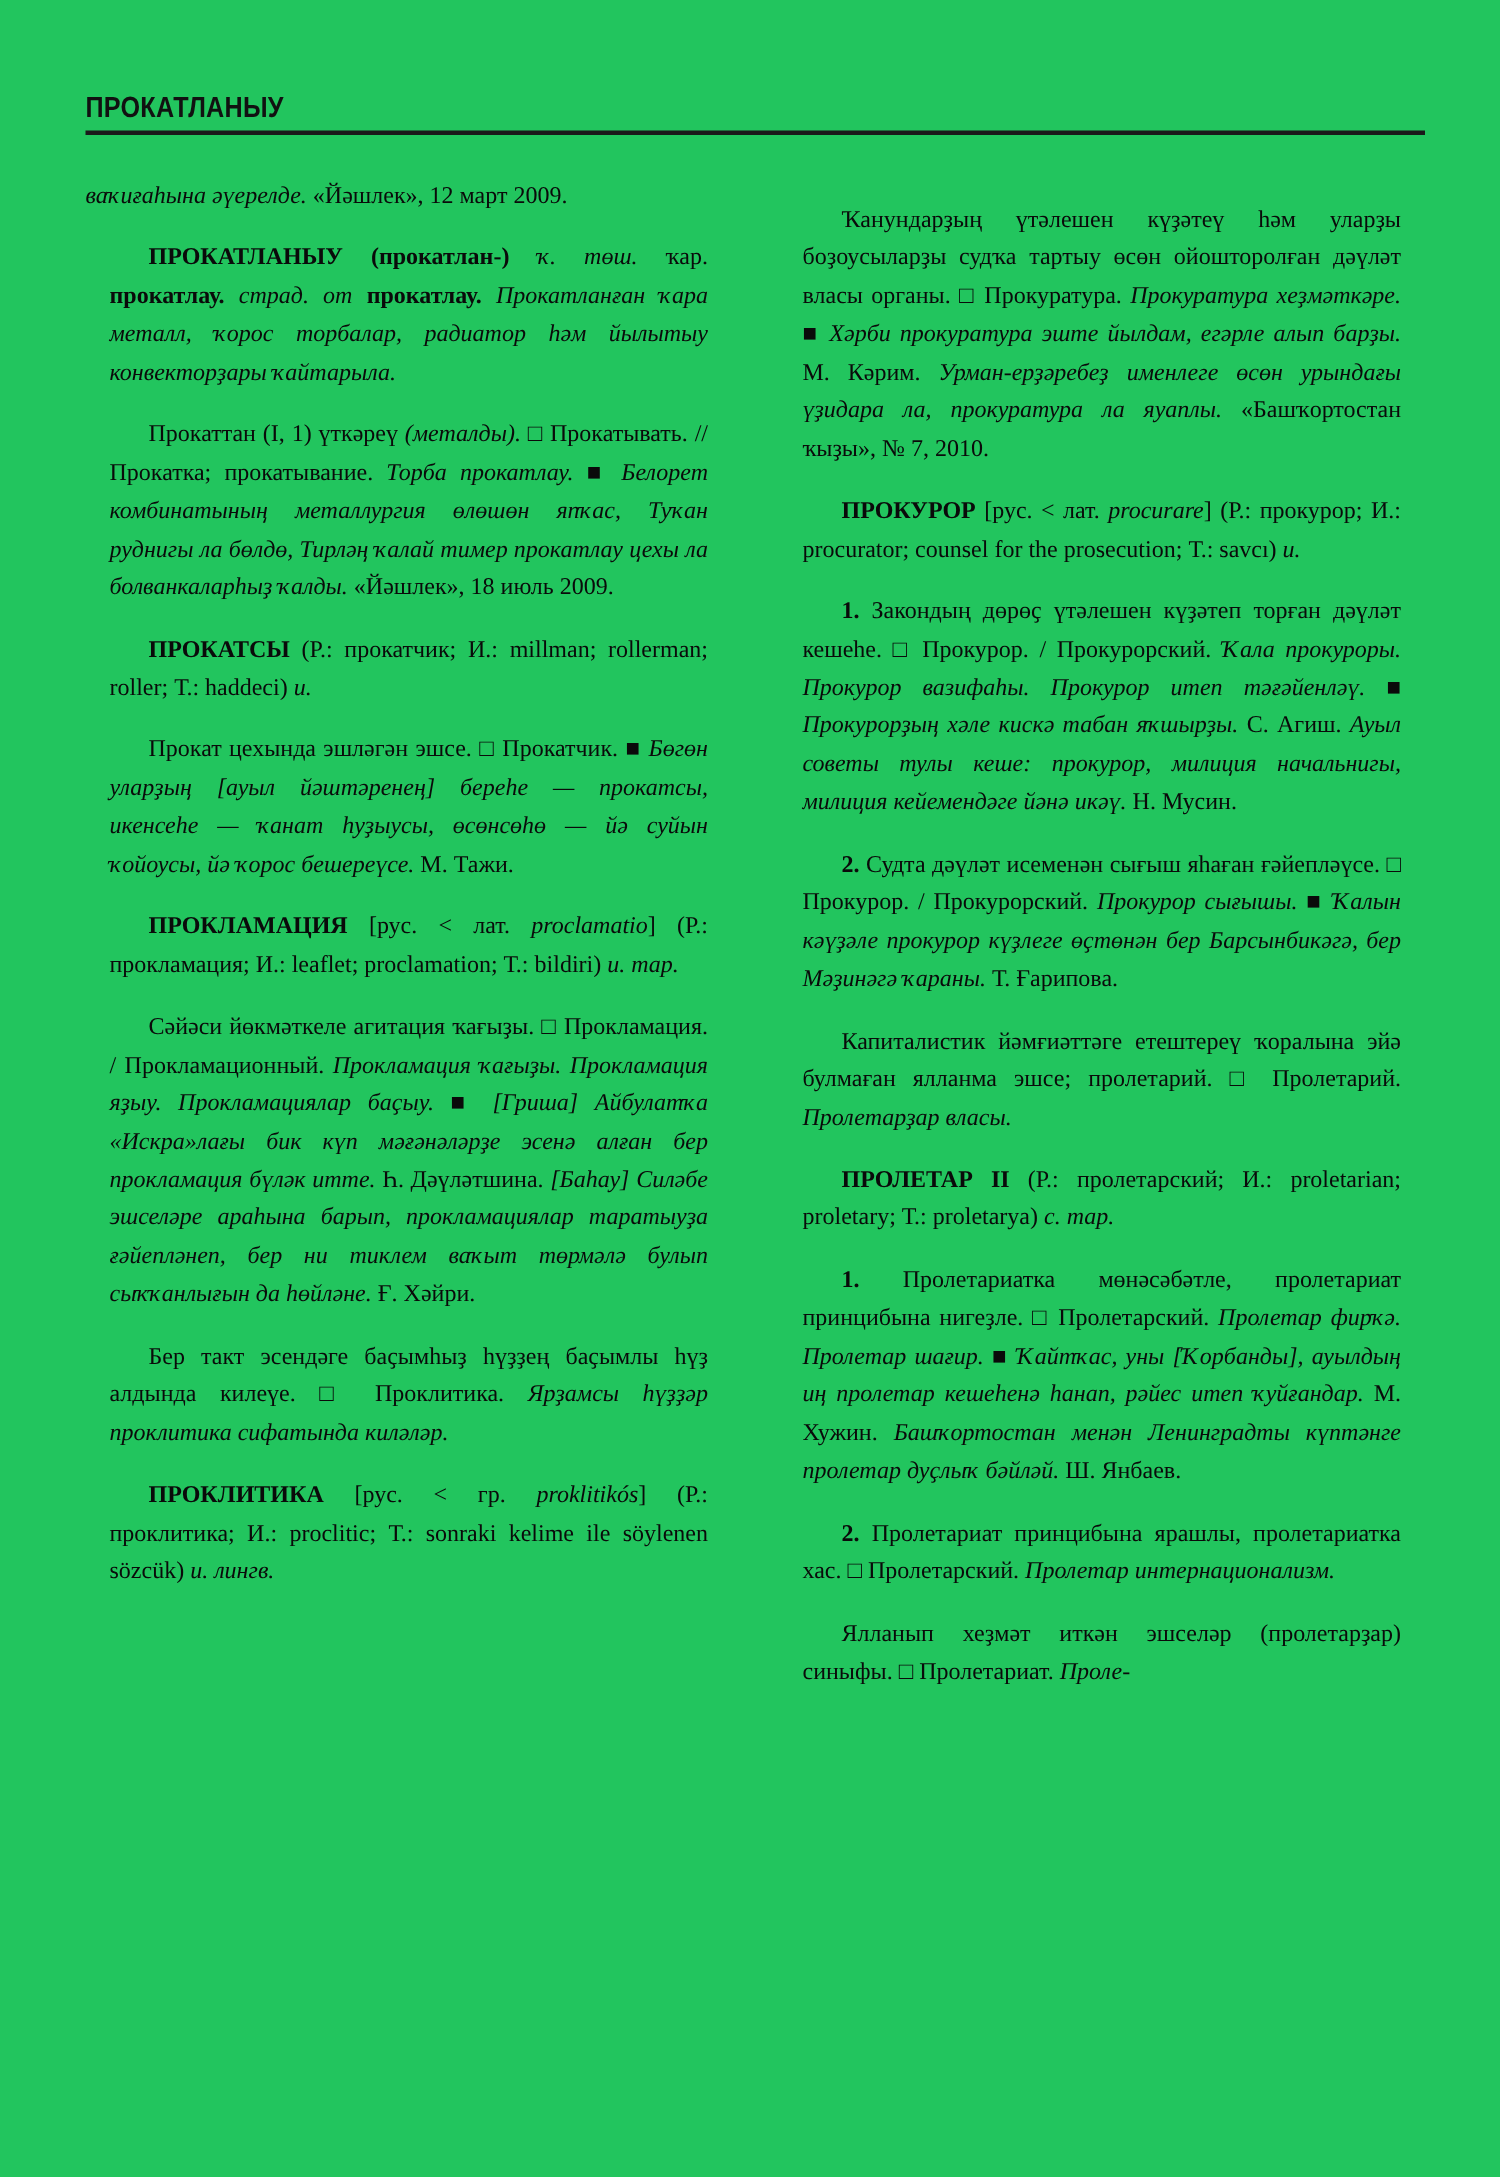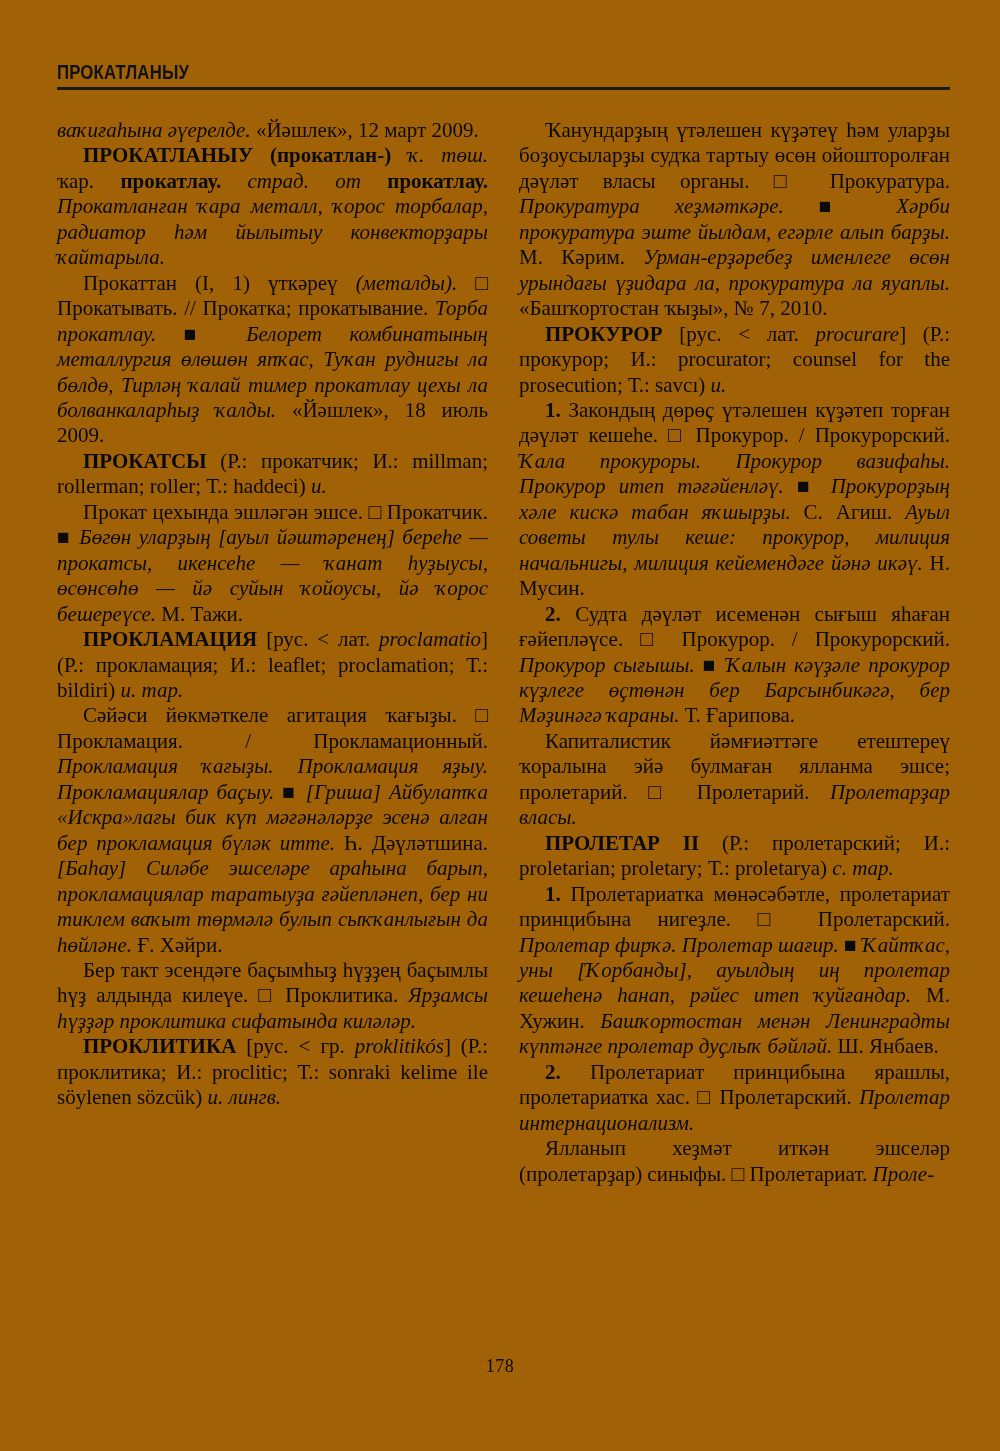--- a/index.html
+++ b/index.html
@@ -9,21 +9,21 @@
     background: #ffffff;
   }
   body {
     font-family: "Liberation Serif", "DejaVu Serif", serif;
     color: #0a0a0a;
   }
   .page {
     position: relative;
     width: 1000px;
     height: 1451px;
-    background: #a16207;
+    background: #22c55e;
     box-sizing: border-box;
     overflow: hidden;
   }
 
   
   .running-head {
     position: absolute;
     left: 57px;
     top: 62px;
     width: 893px;
@@ -51,34 +51,34 @@
     position: absolute;
     left: 57px;
     top: 118px;
     width: 893px;
     height: 1205px;
     display: flex;
     justify-content: space-between;
   }
   .col {
     width: 431px;
-    font-size: 21px;
+    font-size: 16px;
     line-height: 25.45px;
     text-align: justify;
     text-justify: inter-word;
     hyphens: manual;
   }
 
   
   p.blk {
     margin: 0;
     text-indent: 0;
   }
   p.ind {
-    margin: 0;
+    margin: 16px;
     text-indent: 26px;
   }
   .it {           
     font-style: italic;
   }
   .bd {
     font-weight: bold;
   }
 
   
@@ -120,15 +120,14 @@
         <p class="ind"><span class="bd">1.</span><span> Закондың дөрөҫ үтәлешен күҙәтеп торған дәүләт кешеһе. □ Прокурор. / Прокурорский. </span><span class="it">Ҡала прокуроры. Прокурор вазифаһы. Прокурор итеп тәғәйенләү.</span><span> ■ </span><span class="it">Прокурорҙың хәле кискә табан яҡшырҙы.</span><span> С. Агиш. </span><span class="it">Ауыл советы тулы кеше: прокурор, милиция начальнигы, милиция кейемендәге йәнә икәү.</span><span> Н. Мусин.</span></p>
         <p class="ind"><span class="bd">2.</span><span> Судта дәүләт исеменән сығыш яһаған ғәйепләүсе. □ Прокурор. / Прокурорский. </span><span class="it">Прокурор сығышы.</span><span> ■ </span><span class="it">Ҡалын кәүҙәле прокурор күҙлеге өҫтөнән бер Барсынбикәгә, бер Мәҙинәгә ҡараны.</span><span> Т. Ғарипова.</span></p>
         <p class="ind"><span>Капиталистик йәмғиәттәге етештереү ҡоралына эйә булмаған ялланма эшсе; пролетарий. □ Пролетарий. </span><span class="it">Пролетарҙар власы.</span></p>
         <p class="ind"><span class="bd">ПРОЛЕТАР II</span><span> (Р.: пролетарский; И.: proletarian; proletary; Т.: proletarya) </span><span class="it">с. тар.</span></p>
         <p class="ind"><span class="bd">1.</span><span> Пролетариатка мөнәсәбәтле, пролетариат принцибына нигеҙле. □ Пролетарский. </span><span class="it">Пролетар фирҡә. Пролетар шағир.</span><span> ■ </span><span class="it">Ҡайтҡас, уны [Ҡорбанды], ауылдың иң пролетар кешеһенә һанап, рәйес итеп ҡуйғандар.</span><span> М. Хужин. </span><span class="it">Башҡортостан менән Ленинградты күптәнге пролетар дуҫлыҡ бәйләй.</span><span> Ш. Янбаев.</span></p>
         <p class="ind"><span class="bd">2.</span><span> Пролетариат принцибына ярашлы, пролетариатка хас. □ Пролетарский. </span><span class="it">Пролетар интернационализм.</span></p>
         <p class="ind"><span>Ялланып хеҙмәт иткән эшселәр (пролетарҙар) синыфы. □ Пролетариат. </span><span class="it">Проле-</span></p>
       </div>
   </div>
 
-  <div class="folio">178</div>
 
 </div>
 
 </body></html>

